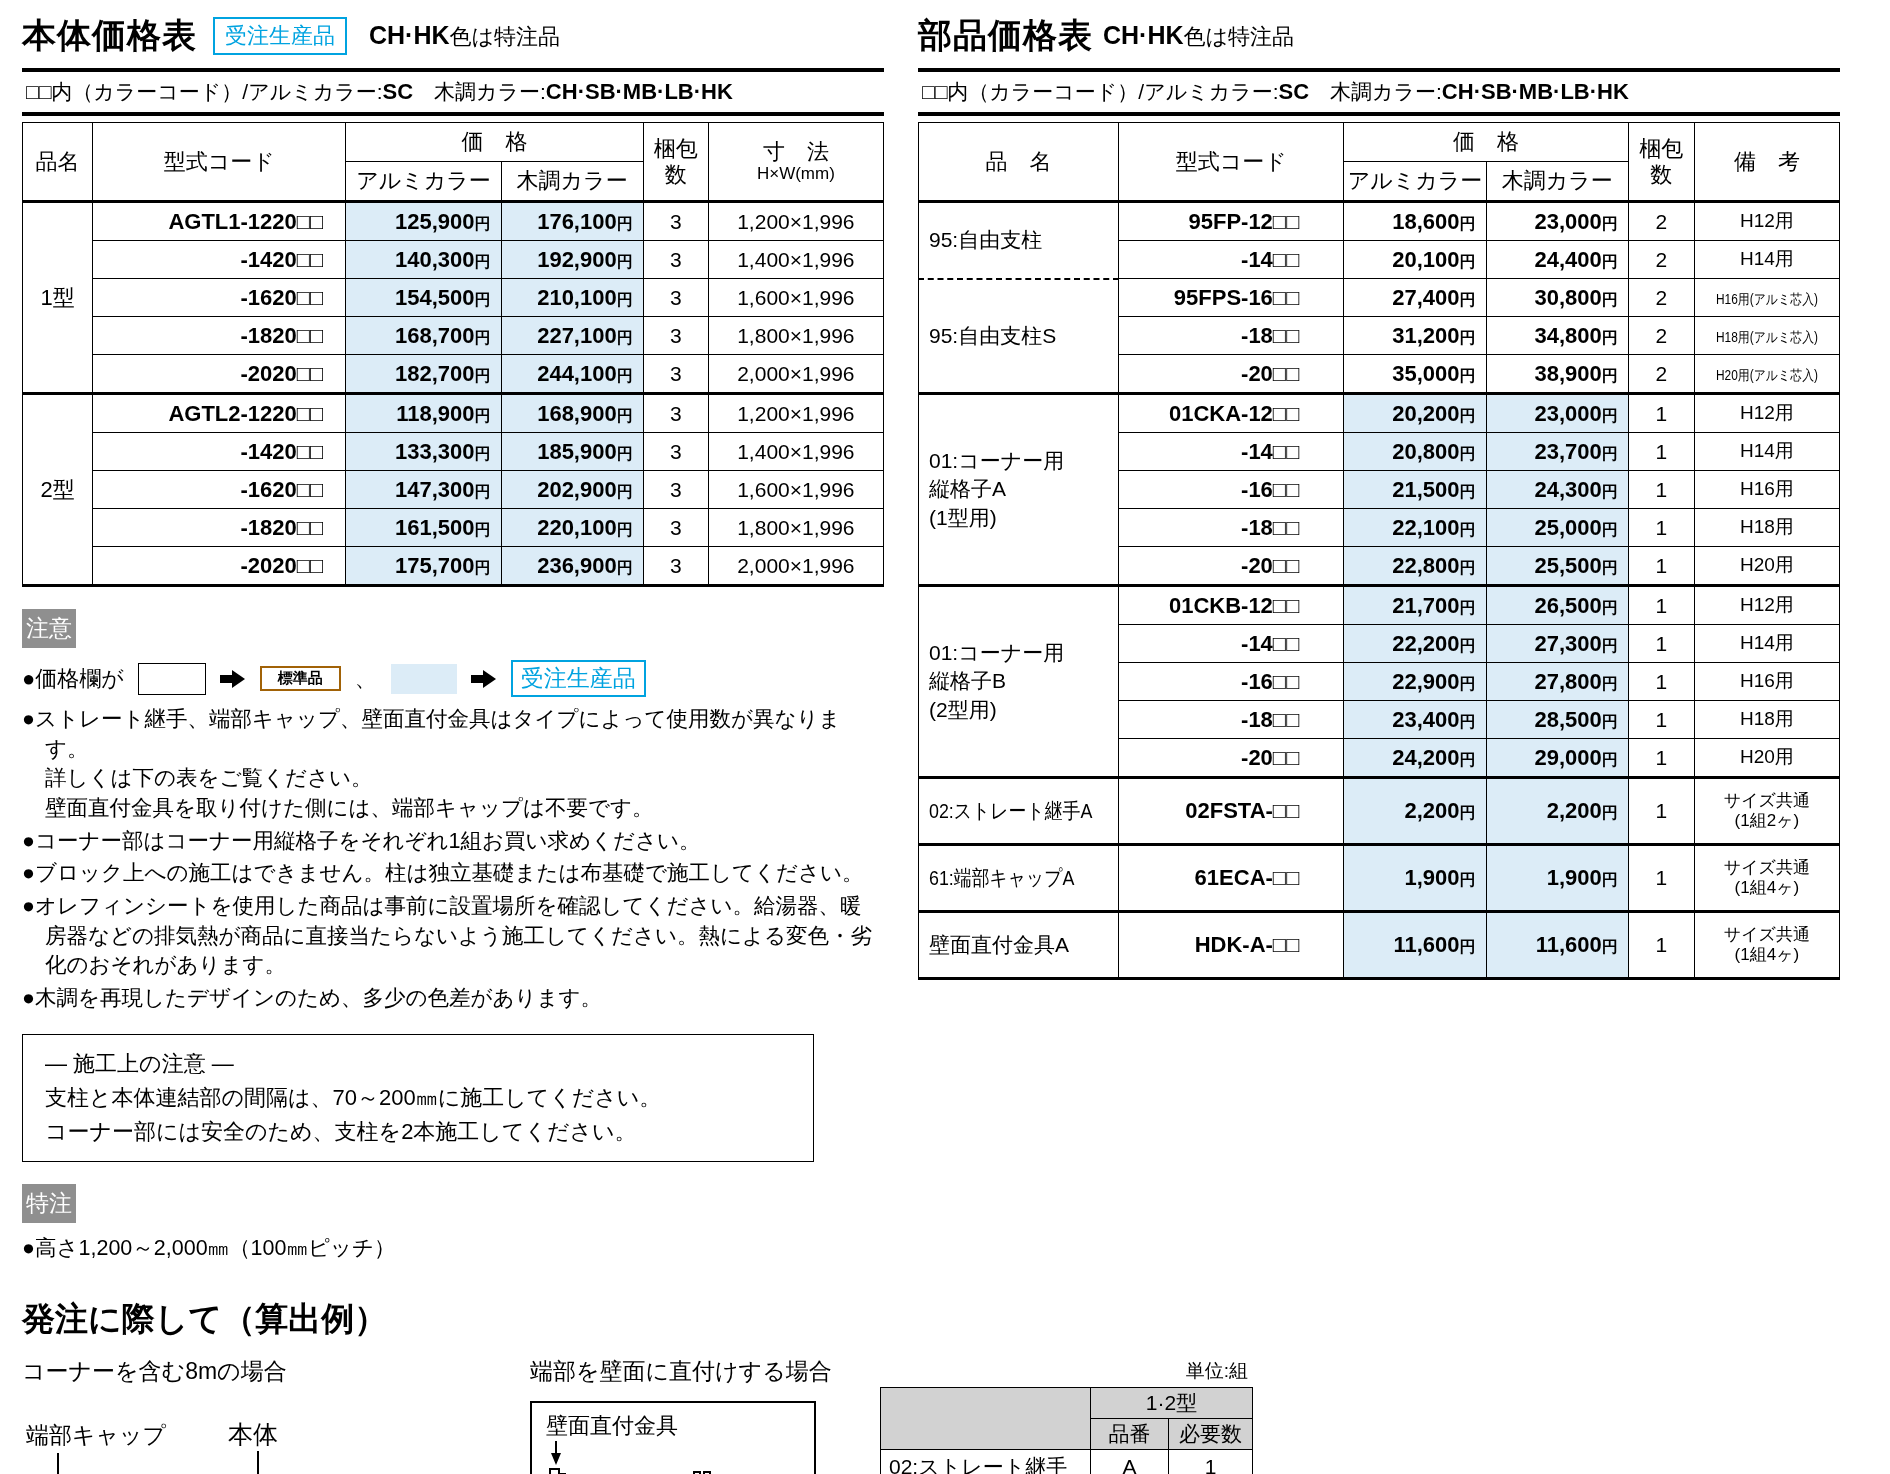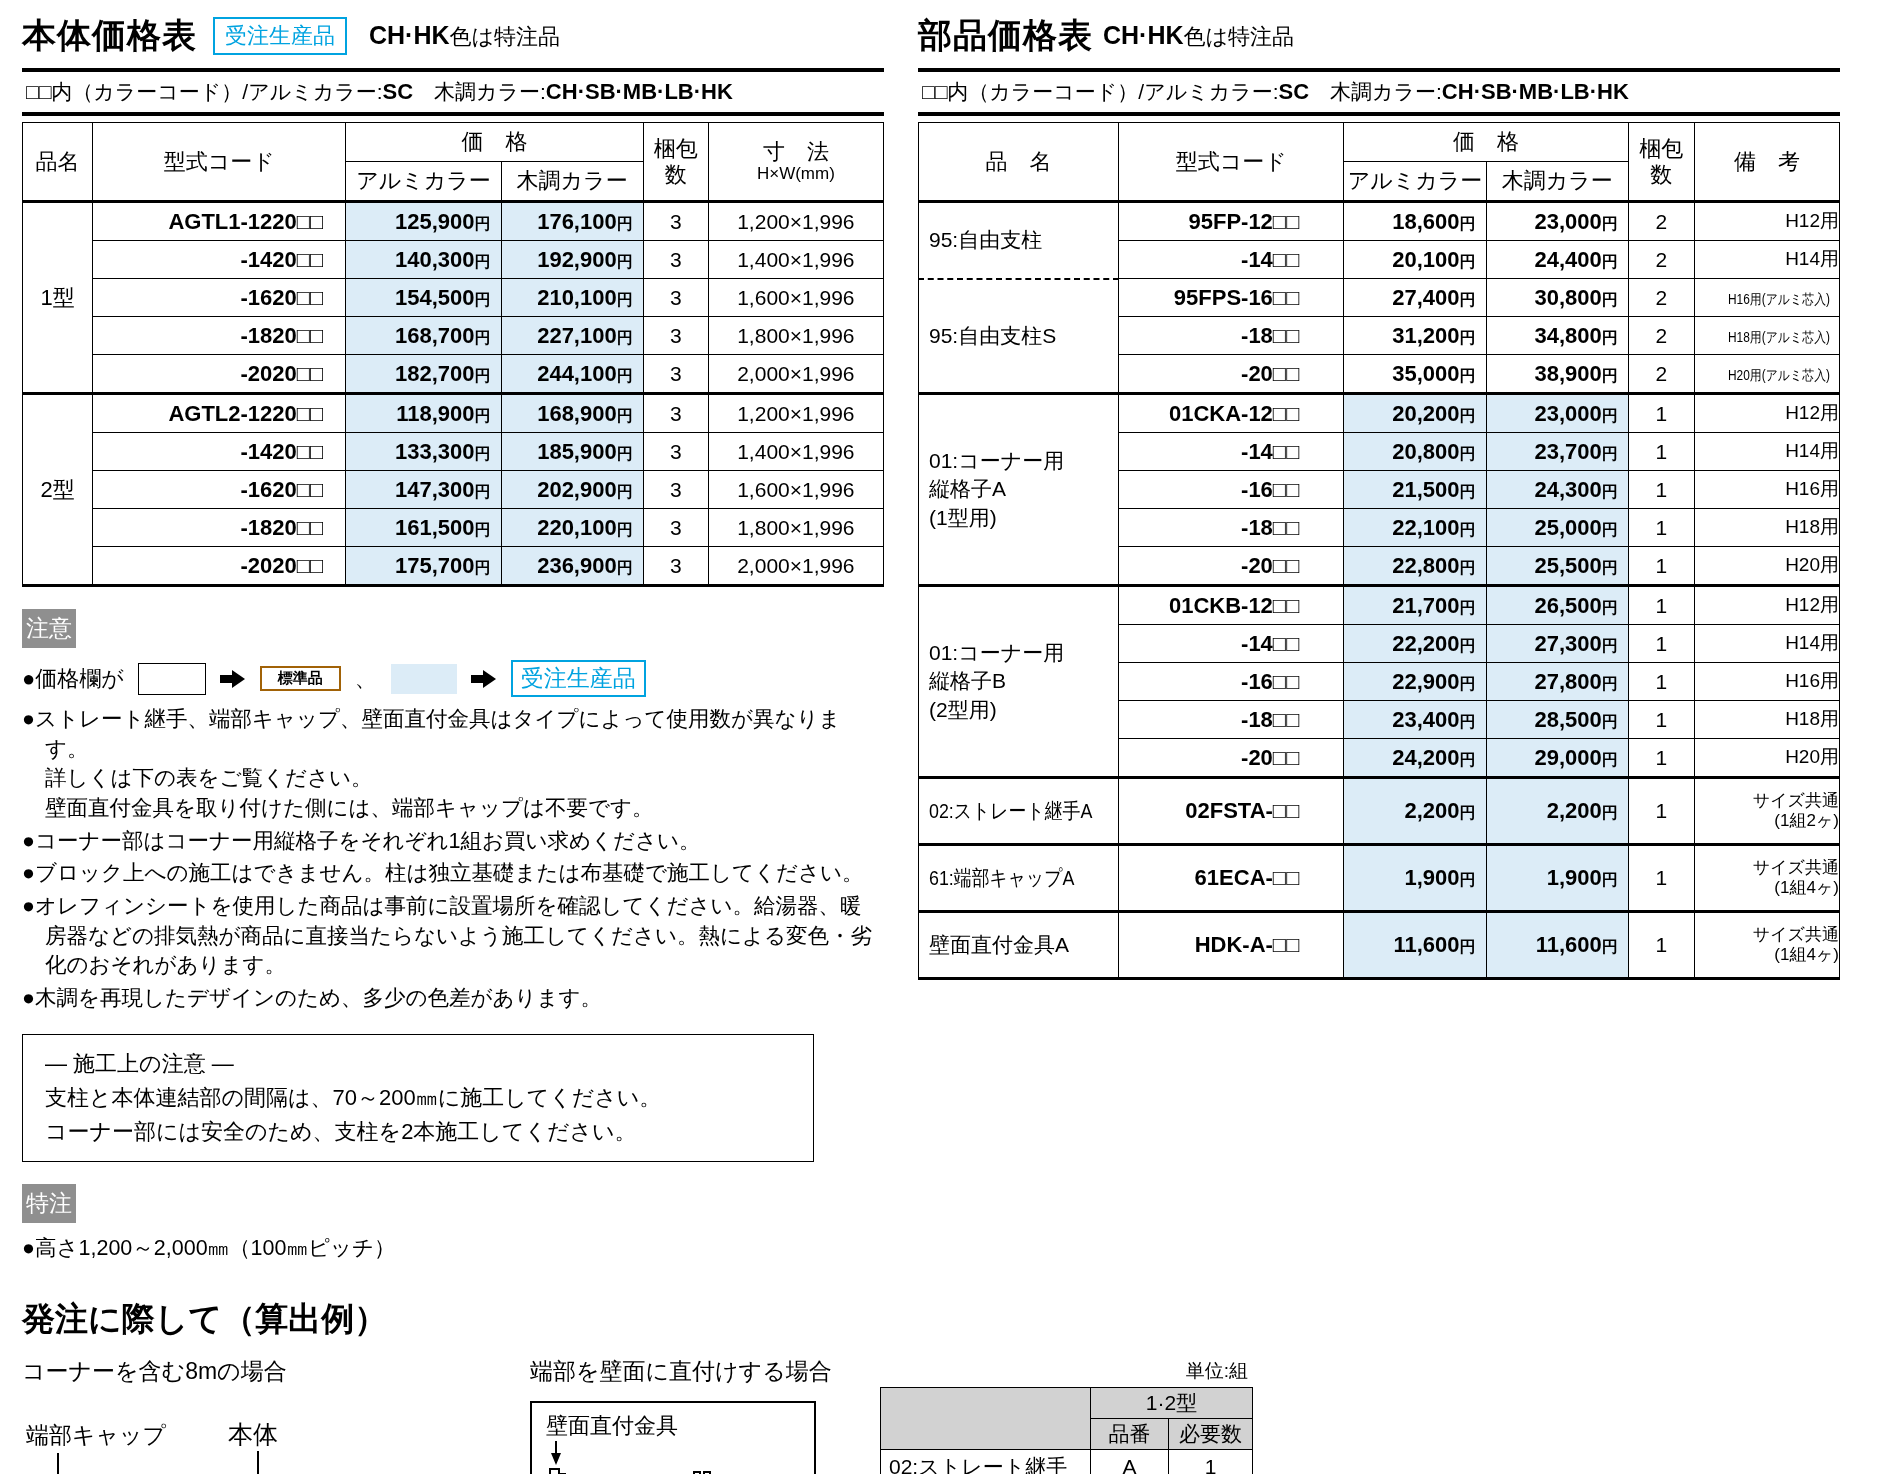--- a/index.html
+++ b/index.html
@@ -39,21 +39,21 @@
   td.gname{text-align:left;padding-left:10px;font-size:21px;}
   td.gname span{white-space:pre-line;line-height:1.35;display:inline-block;}
   .cond-name{transform:scaleX(.85);transform-origin:left center;white-space:nowrap !important;}
   td.code{text-align:right;padding-right:22px;font-weight:bold;font-size:22px;white-space:nowrap;}
   .right-col td.code{padding-right:44px;}
   td.price{text-align:right;padding-right:10px;font-weight:bold;font-size:22px;white-space:nowrap;}
   td.price .yen{font-size:16px;}
   td.price.blue{background:#dcecf7;}
   td.pack{text-align:center;font-size:21px;}
   td.dim{text-align:center;font-size:21px;}
-  td.remk{text-align:right;font-size:19px;}
+  td.remk{text-align:center;font-size:19px;}
   td.remk span{white-space:pre-line;line-height:1.2;display:inline-block;}
   td.remk span.cond{font-size:14px;transform:scaleX(.85);transform-origin:center;white-space:nowrap;}
   td.remk span.two{font-size:17px;}
 
   
   .label-chip{display:inline-block;background:#8f8f8f;color:#fff;font-size:23px;padding:4px 4px;margin:22px 0 8px 0;}
   .legend-line{display:flex;align-items:center;gap:14px;font-size:22px;margin:4px 0 8px 0;}
   .box-white{width:66px;height:30px;border:1px solid #000;background:#fff;flex:none;}
   .box-blue{width:66px;height:30px;background:#dcecf7;flex:none;}
   .arrow-r{position:relative;width:26px;height:18px;flex:none;display:inline-block;}

